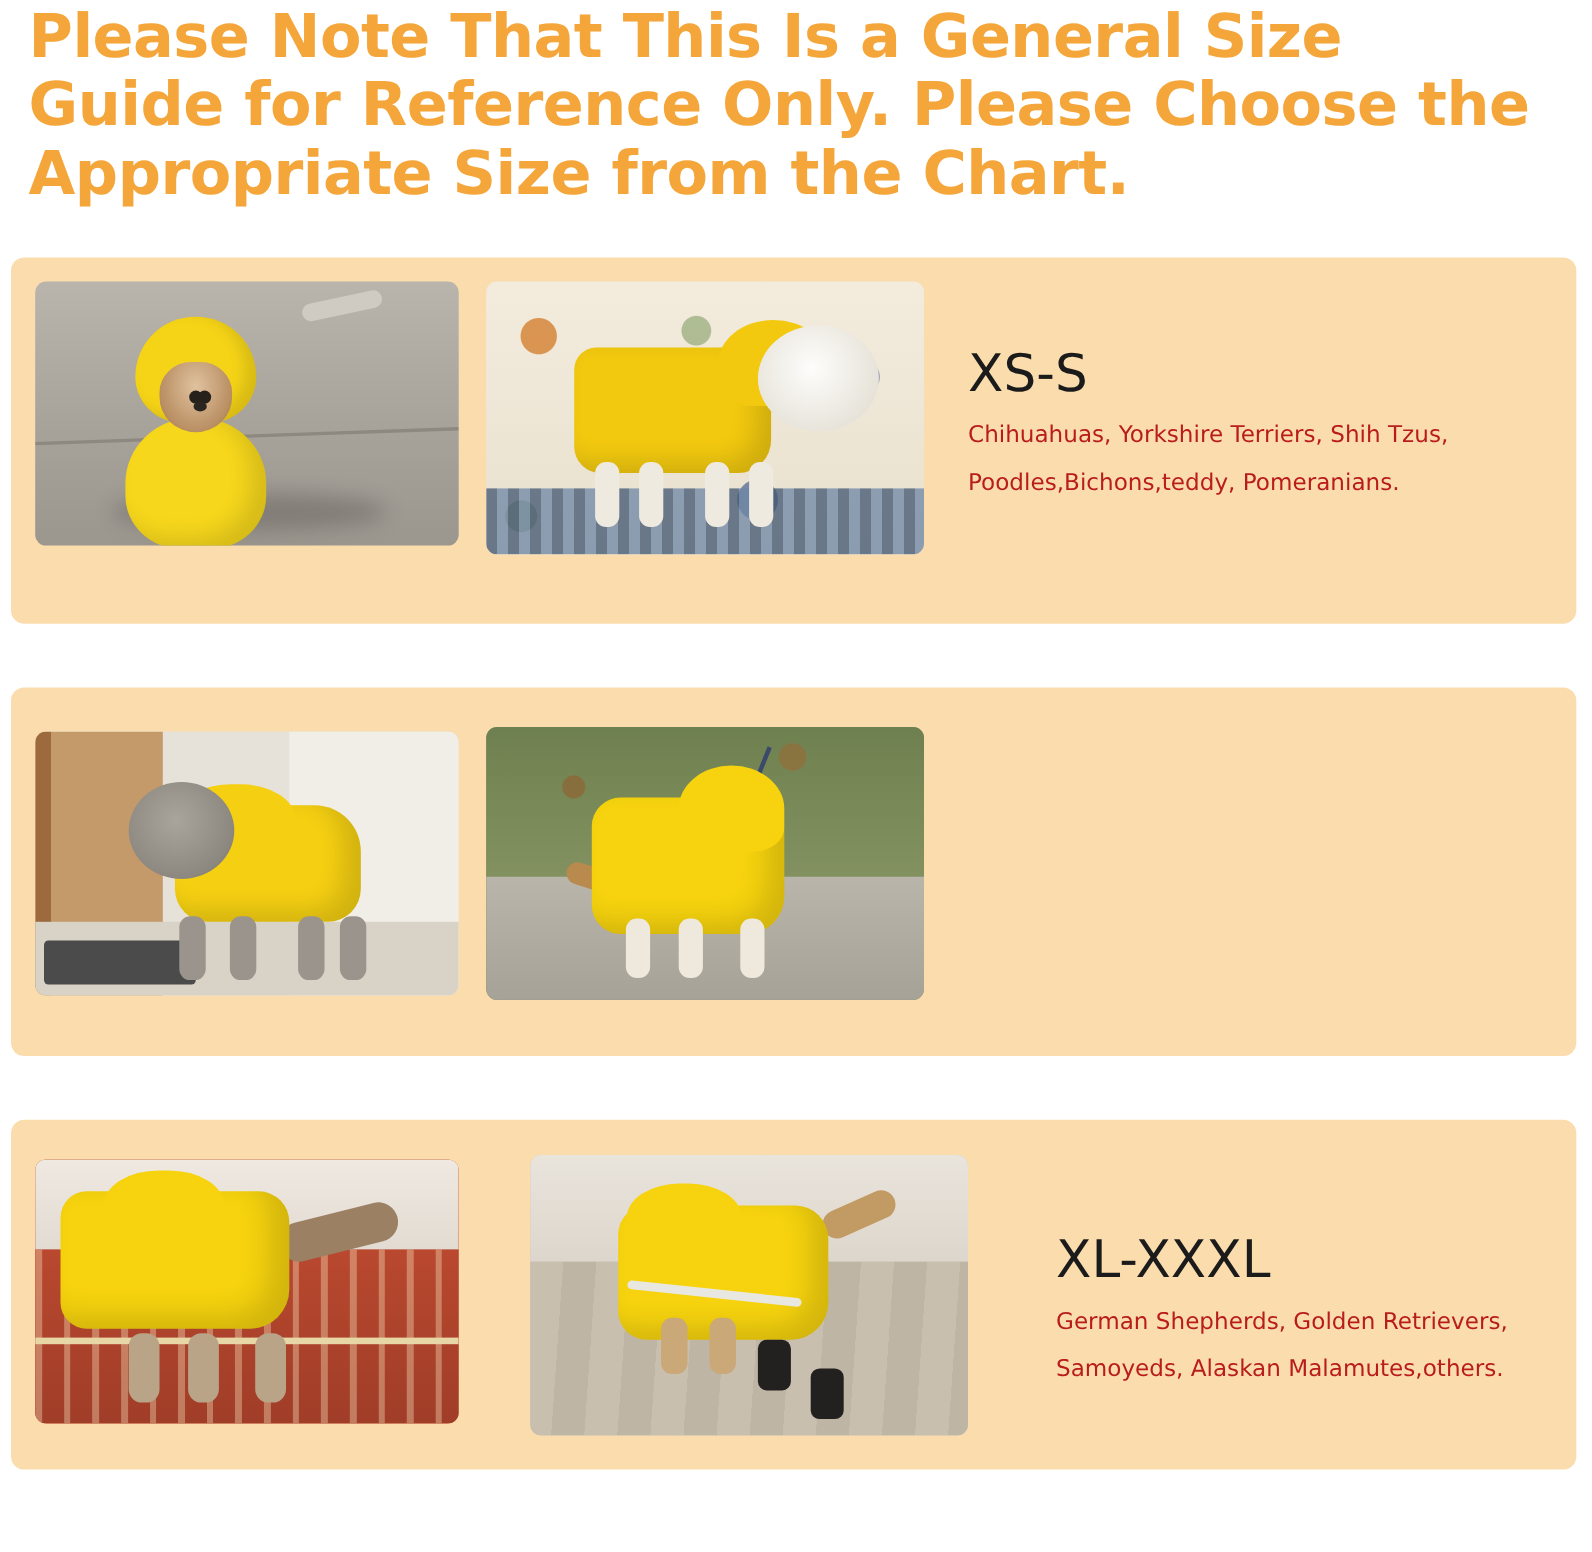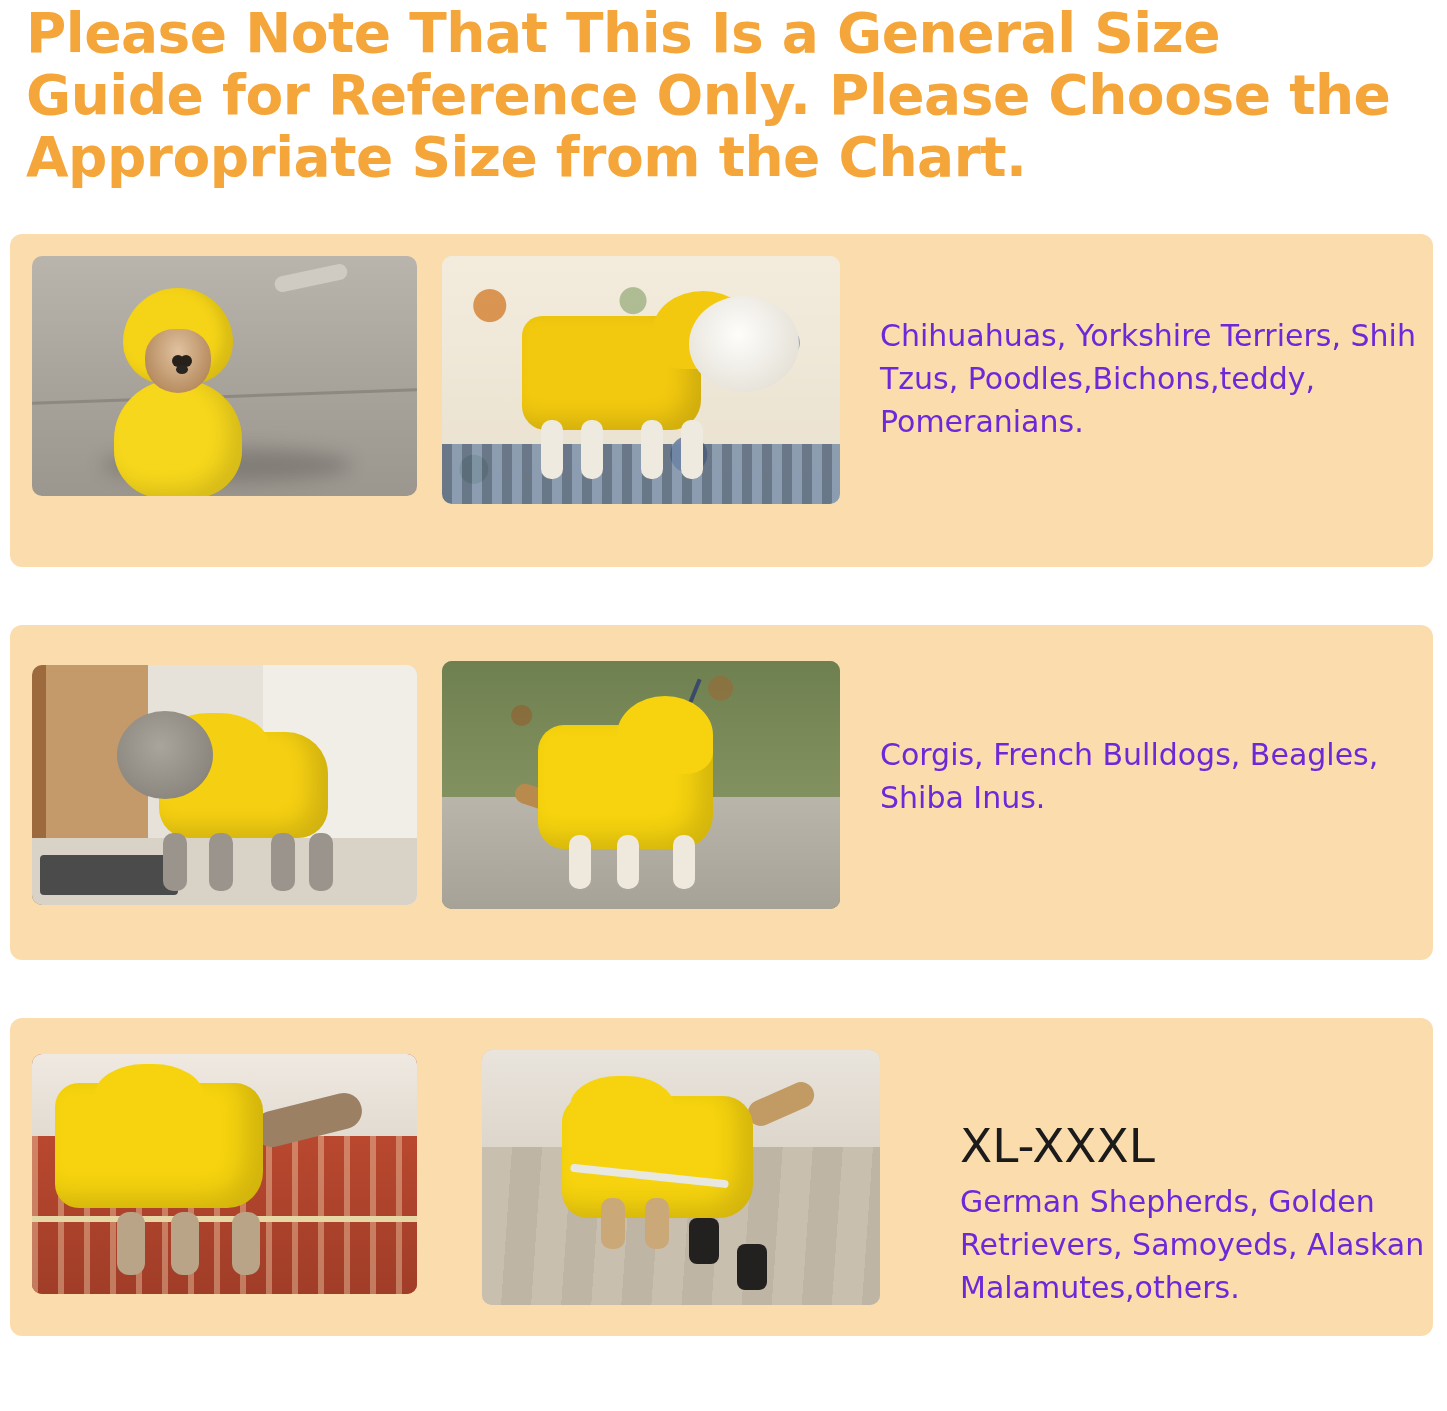--- a/index.html
+++ b/index.html
@@ -81,23 +81,23 @@
   .row-xl .text-col { padding-top: 80px; }
   .size-label {
     font-size: 47px;
     line-height: 52px;
     color: #1b1b1b;
     font-family: "DejaVu Sans", sans-serif;
     margin-bottom: 8px;
     letter-spacing: 0px;
   }
   .size-desc {
-    font-size: 30px;
+    font-size: 21px;
     line-height: 43px;
-    color: #6d28d9;
+    color: #b91c1c;
     font-family: "DejaVu Sans", sans-serif;
   }
   
   .p1 { background: linear-gradient(180deg,#b9b4ac 0%, #a7a29a 55%, #9b968e 100%); }
   .p1 .crack {
     position:absolute; left:0; top:58%; width:100%; height:3px;
     background:#8d8880; transform:rotate(-2deg);
   }
   .p1 .dog {
     position:absolute; left:38%; top:10%; width:120px; height:190px;
@@ -369,20 +369,21 @@
         <div class="hood2"></div>
         <div class="head2"></div>
         <div class="legs">
           <div class="leg"></div>
             <div class="leg"></div>
             <div class="leg"></div>
             <div class="leg"></div>
         </div>
       </div>
       <div class="text-col">
+        <div class="size-label">XS-S</div>
         <div class="size-desc">Chihuahuas, Yorkshire Terriers, Shih Tzus, Poodles,Bichons,teddy, Pomeranians.</div>
       </div>
     </div>
 
     <div class="size-row row-ml">
       <div class="photo photo-a p3">
         <div class="door"></div>
         <div class="wallw"></div>
         <div class="floorw"></div>
         <div class="mat"></div>
@@ -399,21 +400,20 @@
         <div class="walkbg"></div>
         <div class="leash"></div>
         <div class="tail4"></div>
         <div class="coat4"></div>
         <div class="hood4"></div>
         <div class="leg4 a"></div>
         <div class="leg4 b"></div>
         <div class="leg4 c"></div>
       </div>
       <div class="text-col">
-        <div class="size-desc">Corgis, French Bulldogs, Beagles, Shiba Inus.</div>
       </div>
     </div>
 
     <div class="size-row row-xl">
       <div class="photo photo-a p5">
         <div class="wall5"></div>
         <div class="rug5"></div>
         <div class="rugedge"></div>
         <div class="tail5"></div>
         <div class="coat5"></div>

